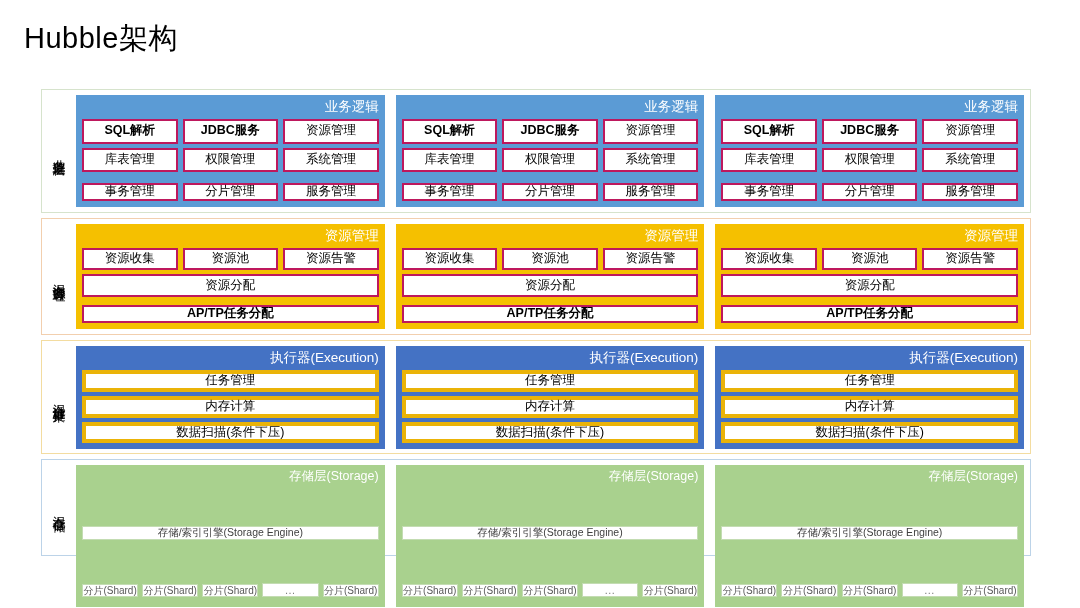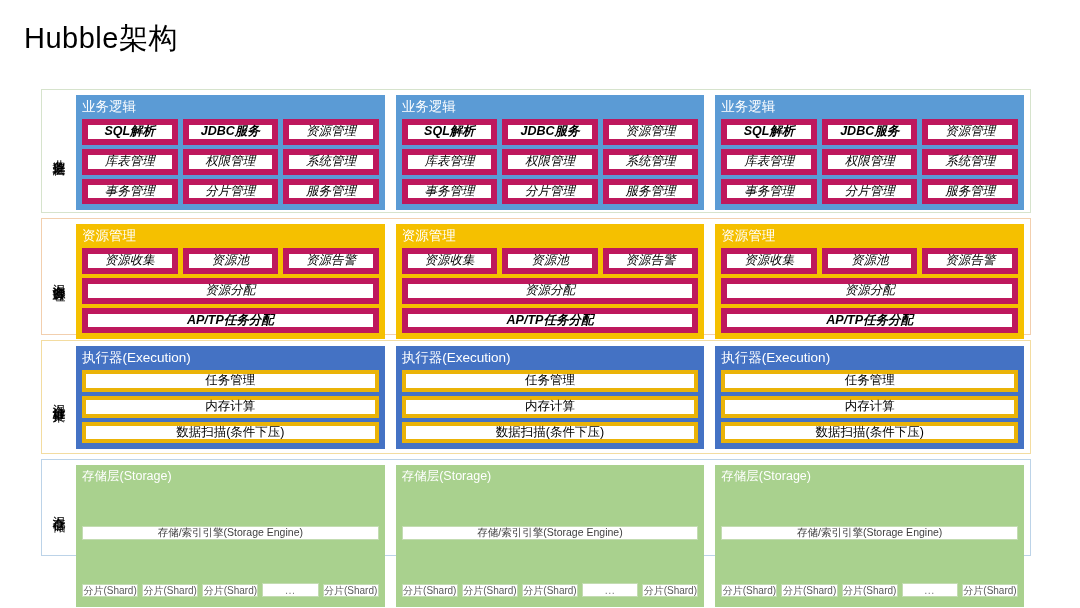--- a/index.html
+++ b/index.html
@@ -95,21 +95,21 @@
     display: flex;
     flex-direction: column;
     padding: 0 6px 6px 6px;
   }
   .panel.blue   { background: #5b9bd5; }
   .panel.amber  { background: #f5c000; }
   .panel.steel  { background: #4472c4; }
   .panel.green  { background: #a9d18e; gap: 39px; }
 
   .panel-title {
-    text-align: left;
+    text-align: right;
     color: #ffffff;
     font-size: 13.5px;
     line-height: 24px;
     height: 24px;
     white-space: nowrap;
     user-select: none;
   }
   .panel.green .panel-title {
     font-size: 12.5px;
   }
@@ -132,21 +132,21 @@
     align-items: center;
     justify-content: center;
     text-align: center;
     font-size: 12.5px;
     color: #000000;
     white-space: nowrap;
     line-height: 1.1;
   }
   
   .panel.blue .cell,
-  .panel.amber .cell { border: 6px solid #be185d; font-style: italic; }
+  .panel.amber .cell { border: 2px solid #be185d; }
   
   .panel.steel .cell { border: 4px solid #eab308; }
   
   .panel.green .cell { border: 1px solid #c3dcb2; }
 
   .cell.bold { font-weight: bold; }
 
   
   .panel.green .panel-title { line-height: 22px; height: 22px; }
   .panel.green .cell { font-size: 10px; color: #595959; }

